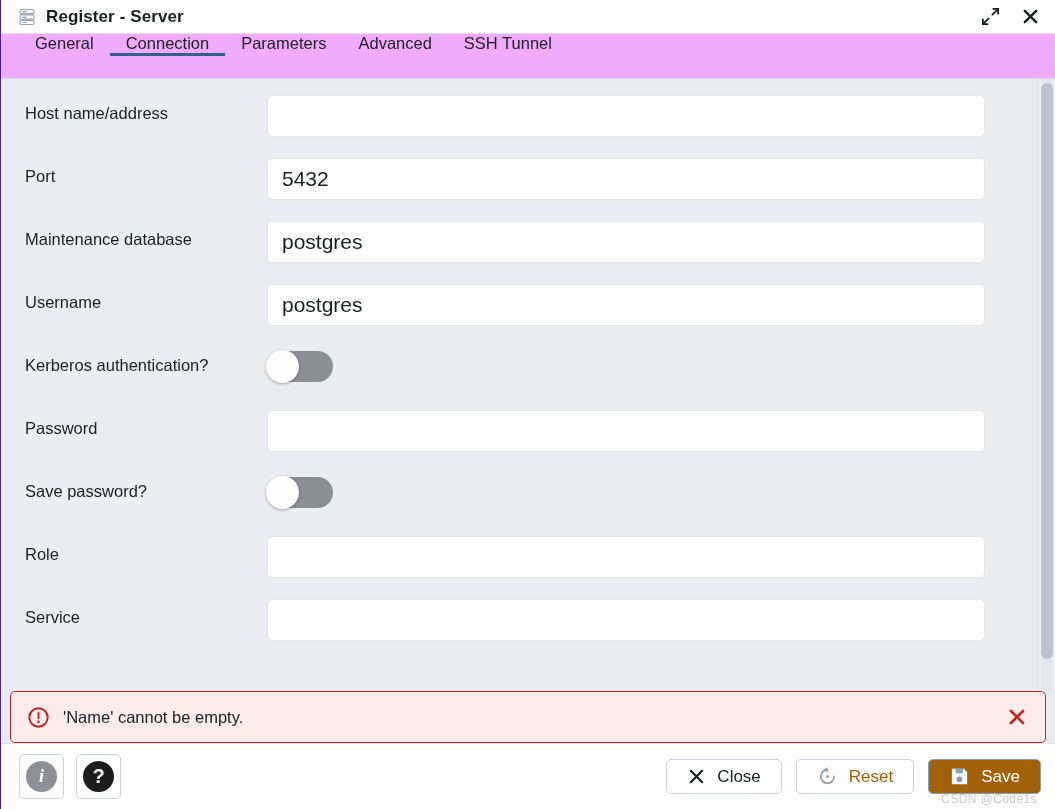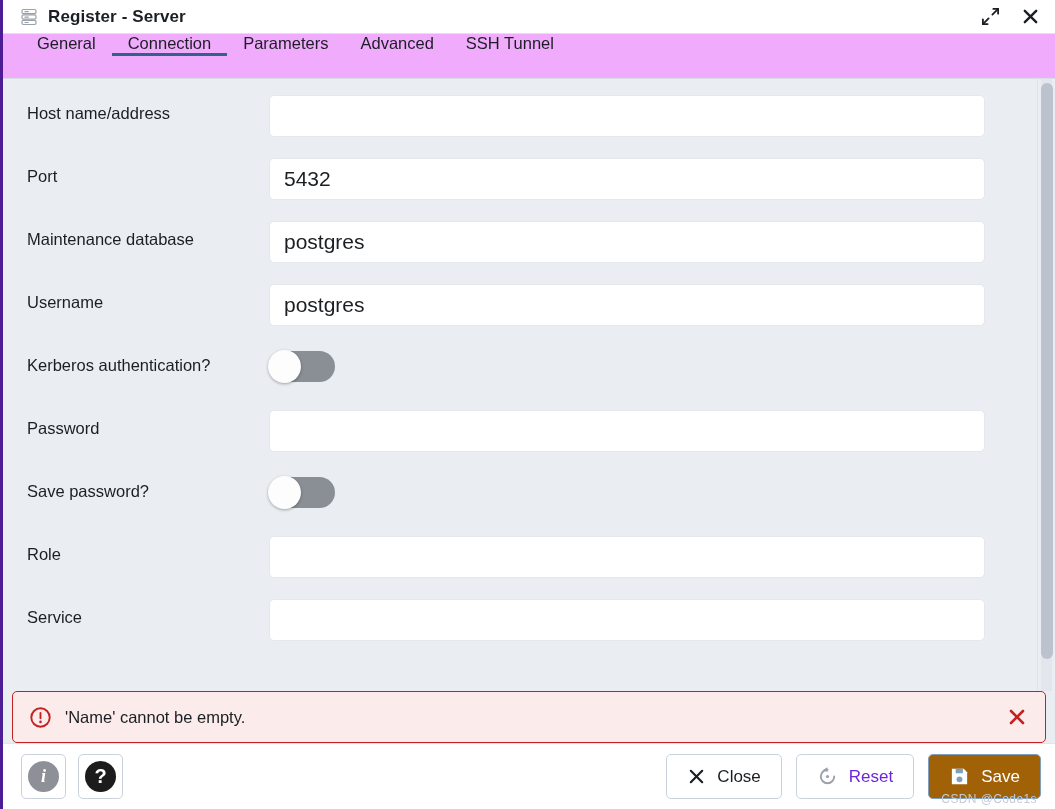--- a/index.html
+++ b/index.html
@@ -11,21 +11,21 @@
     overflow: hidden;
   }
 
   #dialog {
     position: relative;
     width: 1055px;
     height: 809px;
     background: #eaeef3;
     display: flex;
     flex-direction: column;
-    border-left: 3px solid #4c1d95;
+    border-left: 1px solid #4c1d95;
   }
 
   
   .titlebar {
     height: 34px;
     background: #ffffff;
     border-bottom: 1px solid #dfe3e8;
     display: flex;
     align-items: center;
     padding: 0 14px 0 16px;
@@ -222,36 +222,36 @@
     display: flex; align-items: center; justify-content: center;
     color: #ffffff;
     font-size: 19px;
     font-weight: bold;
     font-family: "Liberation Serif", serif;
   }
   .circle-info { background: #8d9096; font-style: italic; font-size: 18px; }
   .circle-help { background: #1c1c1c; font-family: "Liberation Sans", sans-serif; font-size: 20px; }
 
   .btn {
-    height: 45px;
+    height: 35px;
     border: 1px solid #ccd2db;
     border-radius: 5px;
     background: #ffffff;
     display: flex;
     align-items: center;
     gap: 11px;
     padding: 0 20px;
     font-size: 17px;
     color: #1b1f23;
     cursor: pointer;
     font-family: "Liberation Sans", sans-serif;
     white-space: nowrap;
   }
   .btn.disabled {
-    color: #6d28d9;
+    color: #a16207;
     cursor: default;
   }
   .btn.primary {
     background: #a16207;
     border-color: #7e9fbd;
     color: #ffffff;
     text-align: right;
   }
   .btn .bicon { display: flex; align-items: center; }
 

